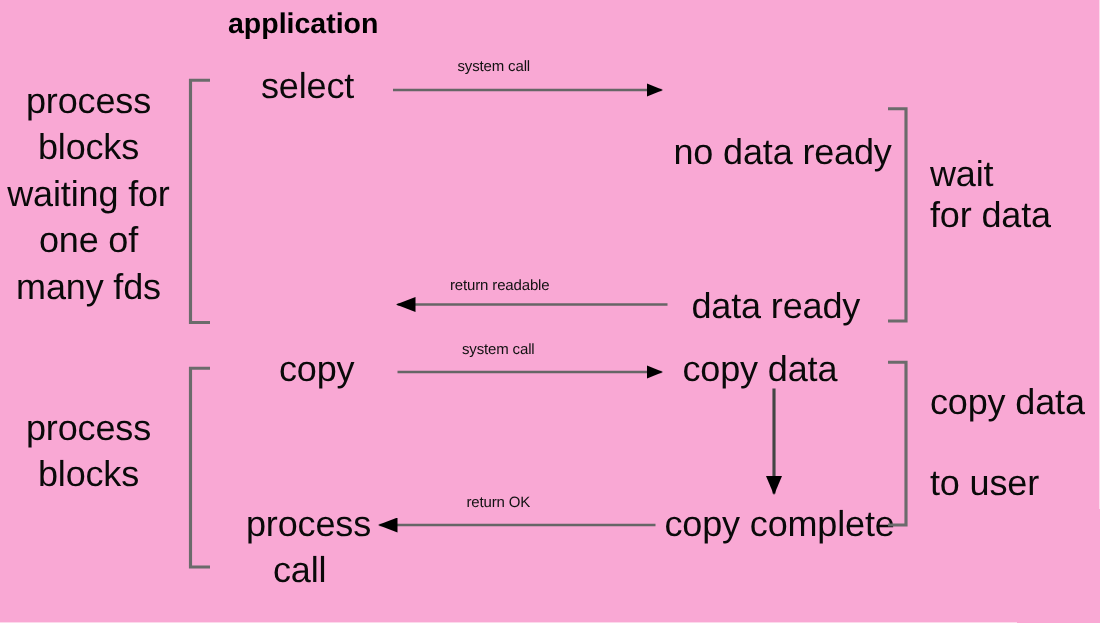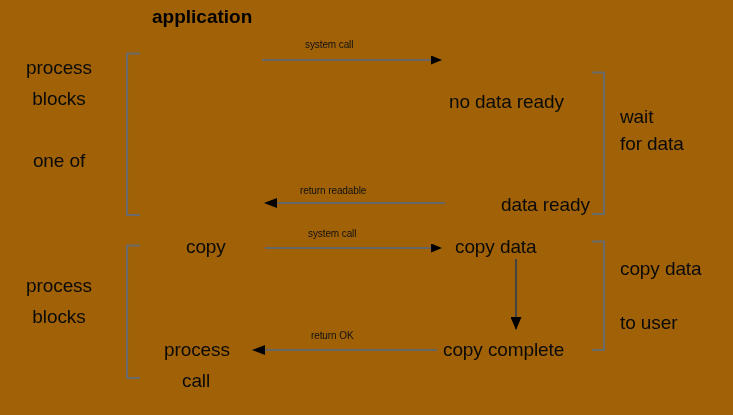--- a/index.html
+++ b/index.html
@@ -8,26 +8,26 @@
     background: #ffffff;
   }
   body {
     font-family: "Liberation Sans", sans-serif;
     color: #000000;
   }
   #diagram {
     position: relative;
     width: 733px;
     height: 415px;
-    background: #a16207;
+    background: #f9a8d4;
     overflow: hidden;
   }
   .txt {
     position: absolute;
-    font-size: 19px;
+    font-size: 24px;
     line-height: 26px;
     color: #0a0a0a;
     white-space: pre;
     letter-spacing: -0.1px;
   }
   .hdr {
     position: absolute;
     font-size: 19px;
     font-weight: bold;
     color: #000000;
@@ -54,40 +54,43 @@
 </head>
 <body>
 
 <div id="diagram">
 
   <div class="hdr" style="left:152px; top:6px;">application</div>
 
 
   <div class="txt ctr" style="left:0px; top:55px; width:118px;">process</div>
   <div class="txt ctr" style="left:0px; top:86px; width:118px;">blocks</div>
+  <div class="txt ctr" style="left:0px; top:117px; width:118px;">waiting for</div>
   <div class="txt ctr" style="left:0px; top:148px; width:118px;">one of</div>
+  <div class="txt ctr" style="left:0px; top:179px; width:118px;">many fds</div>
 
   <div class="txt ctr" style="left:0px; top:273px; width:118px;">process</div>
   <div class="txt ctr" style="left:0px; top:304px; width:118px;">blocks</div>
 
   <div class="txt lft" style="left:620px; top:104px;">wait</div>
   <div class="txt lft" style="left:620px; top:131px;">for data</div>
 
   <div class="txt lft" style="left:620px; top:256px;">copy data</div>
   <div class="txt lft" style="left:620px; top:310px;">to user</div>
 
+  <div class="txt lft" style="left:174px; top:45px;">select</div>
 
   <div class="txt lft" style="left:186px; top:234px;">copy</div>
 
   <div class="txt lft" style="left:164px; top:337px;">process</div>
   <div class="txt lft" style="left:182px; top:368px;">call</div>
 
   <div class="txt lft" style="left:449px; top:45px;margin-top:44px;">no data ready</div>
 
-  <div class="txt lft" style="left:461px; top:192px;margin-left:40px;">data ready</div>
+  <div class="txt lft" style="left:461px; top:192px;">data ready</div>
 
   <div class="txt lft" style="left:455px; top:234px;">copy data</div>
 
   <div class="txt lft" style="left:443px; top:337px;">copy complete</div>
 
   <div class="arrlbl" style="left:305px; top:39px;">system call</div>
 
   <div class="arrlbl" style="left:300px; top:185px;">return readable</div>
 
   <div class="arrlbl" style="left:308px; top:228px;">system call</div>

